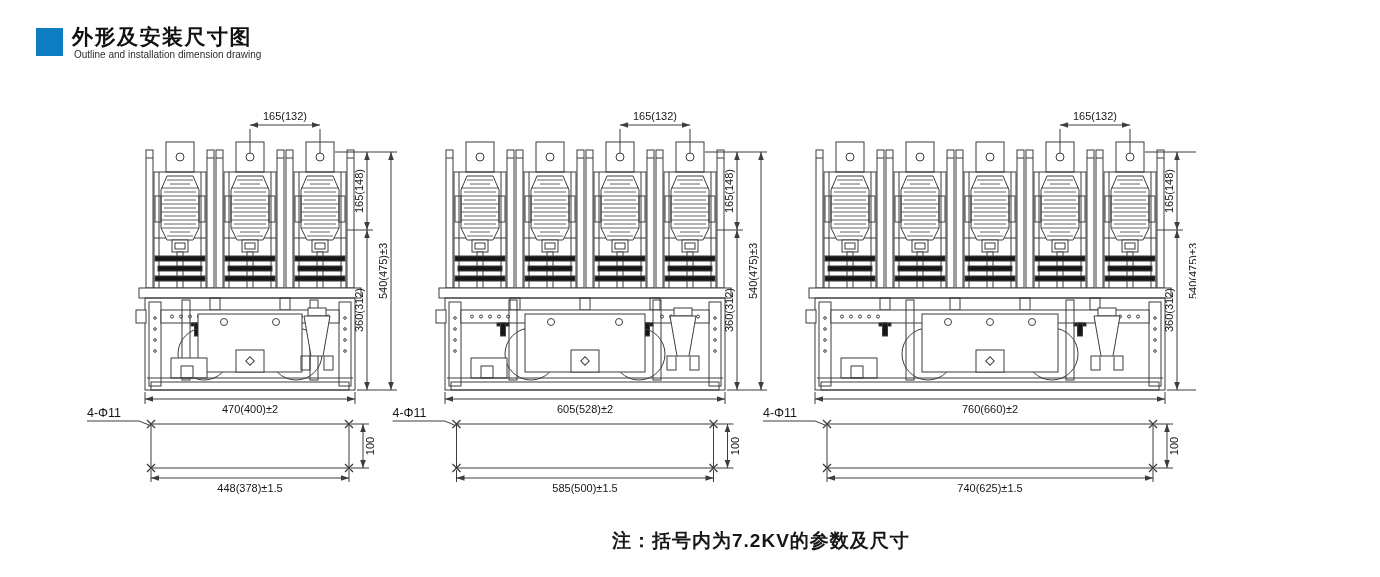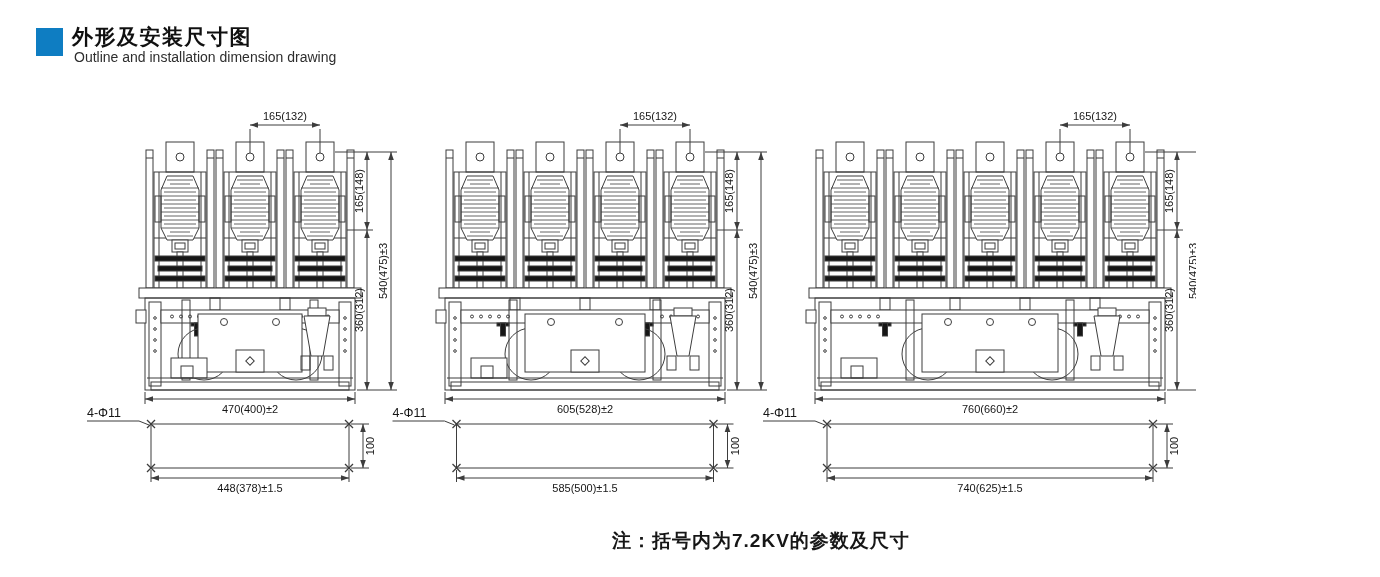--- a/index.html
+++ b/index.html
@@ -1,21 +1,21 @@
 <!DOCTYPE html>
 <html><head>
 <meta charset="utf-8">
 <style>
   html,body{margin:0;padding:0;background:#fff;}
   .page{position:relative;width:1196px;height:577px;background:#ffffff;overflow:hidden;
         font-family:"Liberation Sans",sans-serif;color:#1a1a1a;}
   .accent{position:absolute;left:36px;top:28px;width:27px;height:28px;}
   .title{position:absolute;left:72px;top:23px;font-size:21px;font-weight:bold;
          color:#101010;letter-spacing:1.5px;white-space:nowrap;}
-  .subtitle{position:absolute;left:74px;top:49px;font-size:14px;color:#2e2e2e;white-space:nowrap;}
+  .subtitle{position:absolute;left:74px;top:49px;font-size:10px;color:#2e2e2e;white-space:nowrap;}
   .note{position:absolute;left:592px;top:528px;font-size:19px;font-weight:600;
         color:#161616;letter-spacing:1px;white-space:nowrap;margin-left:20px;}
   svg#diagram{position:absolute;left:0;top:0;}
   svg text{font-family:"Liberation Sans",sans-serif;}
 </style>
 </head>
 <body>
 
 <div class="page">
   <div class="accent" style="background: rgb(14, 125, 194);"></div>

